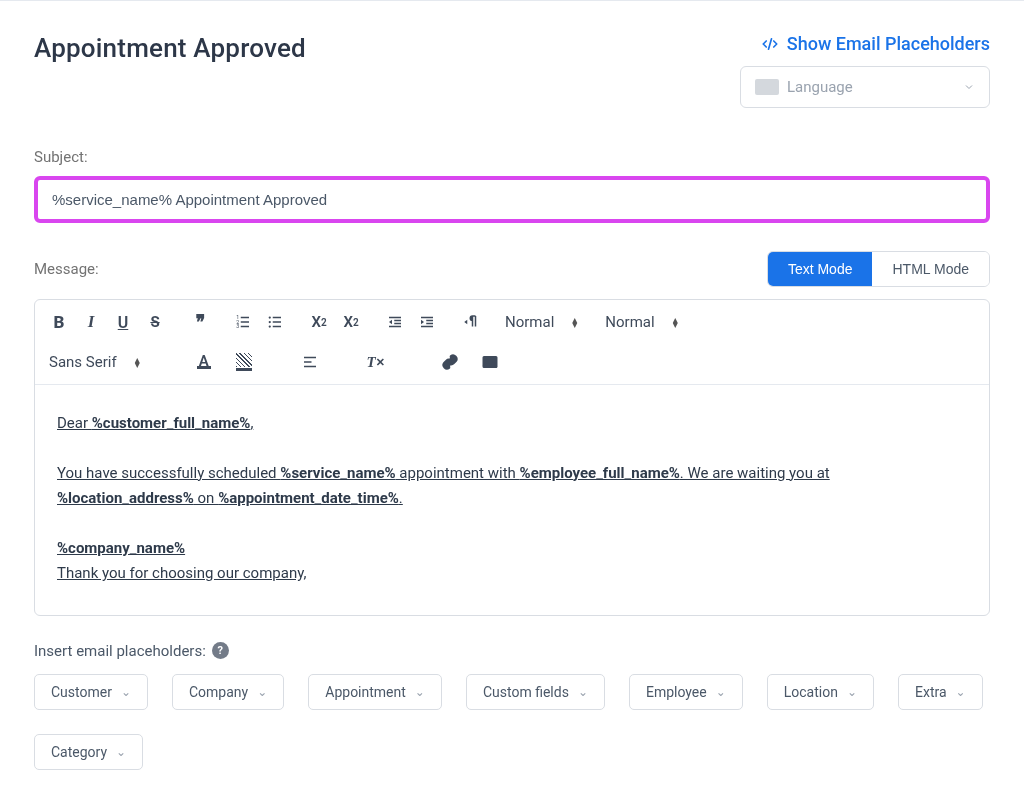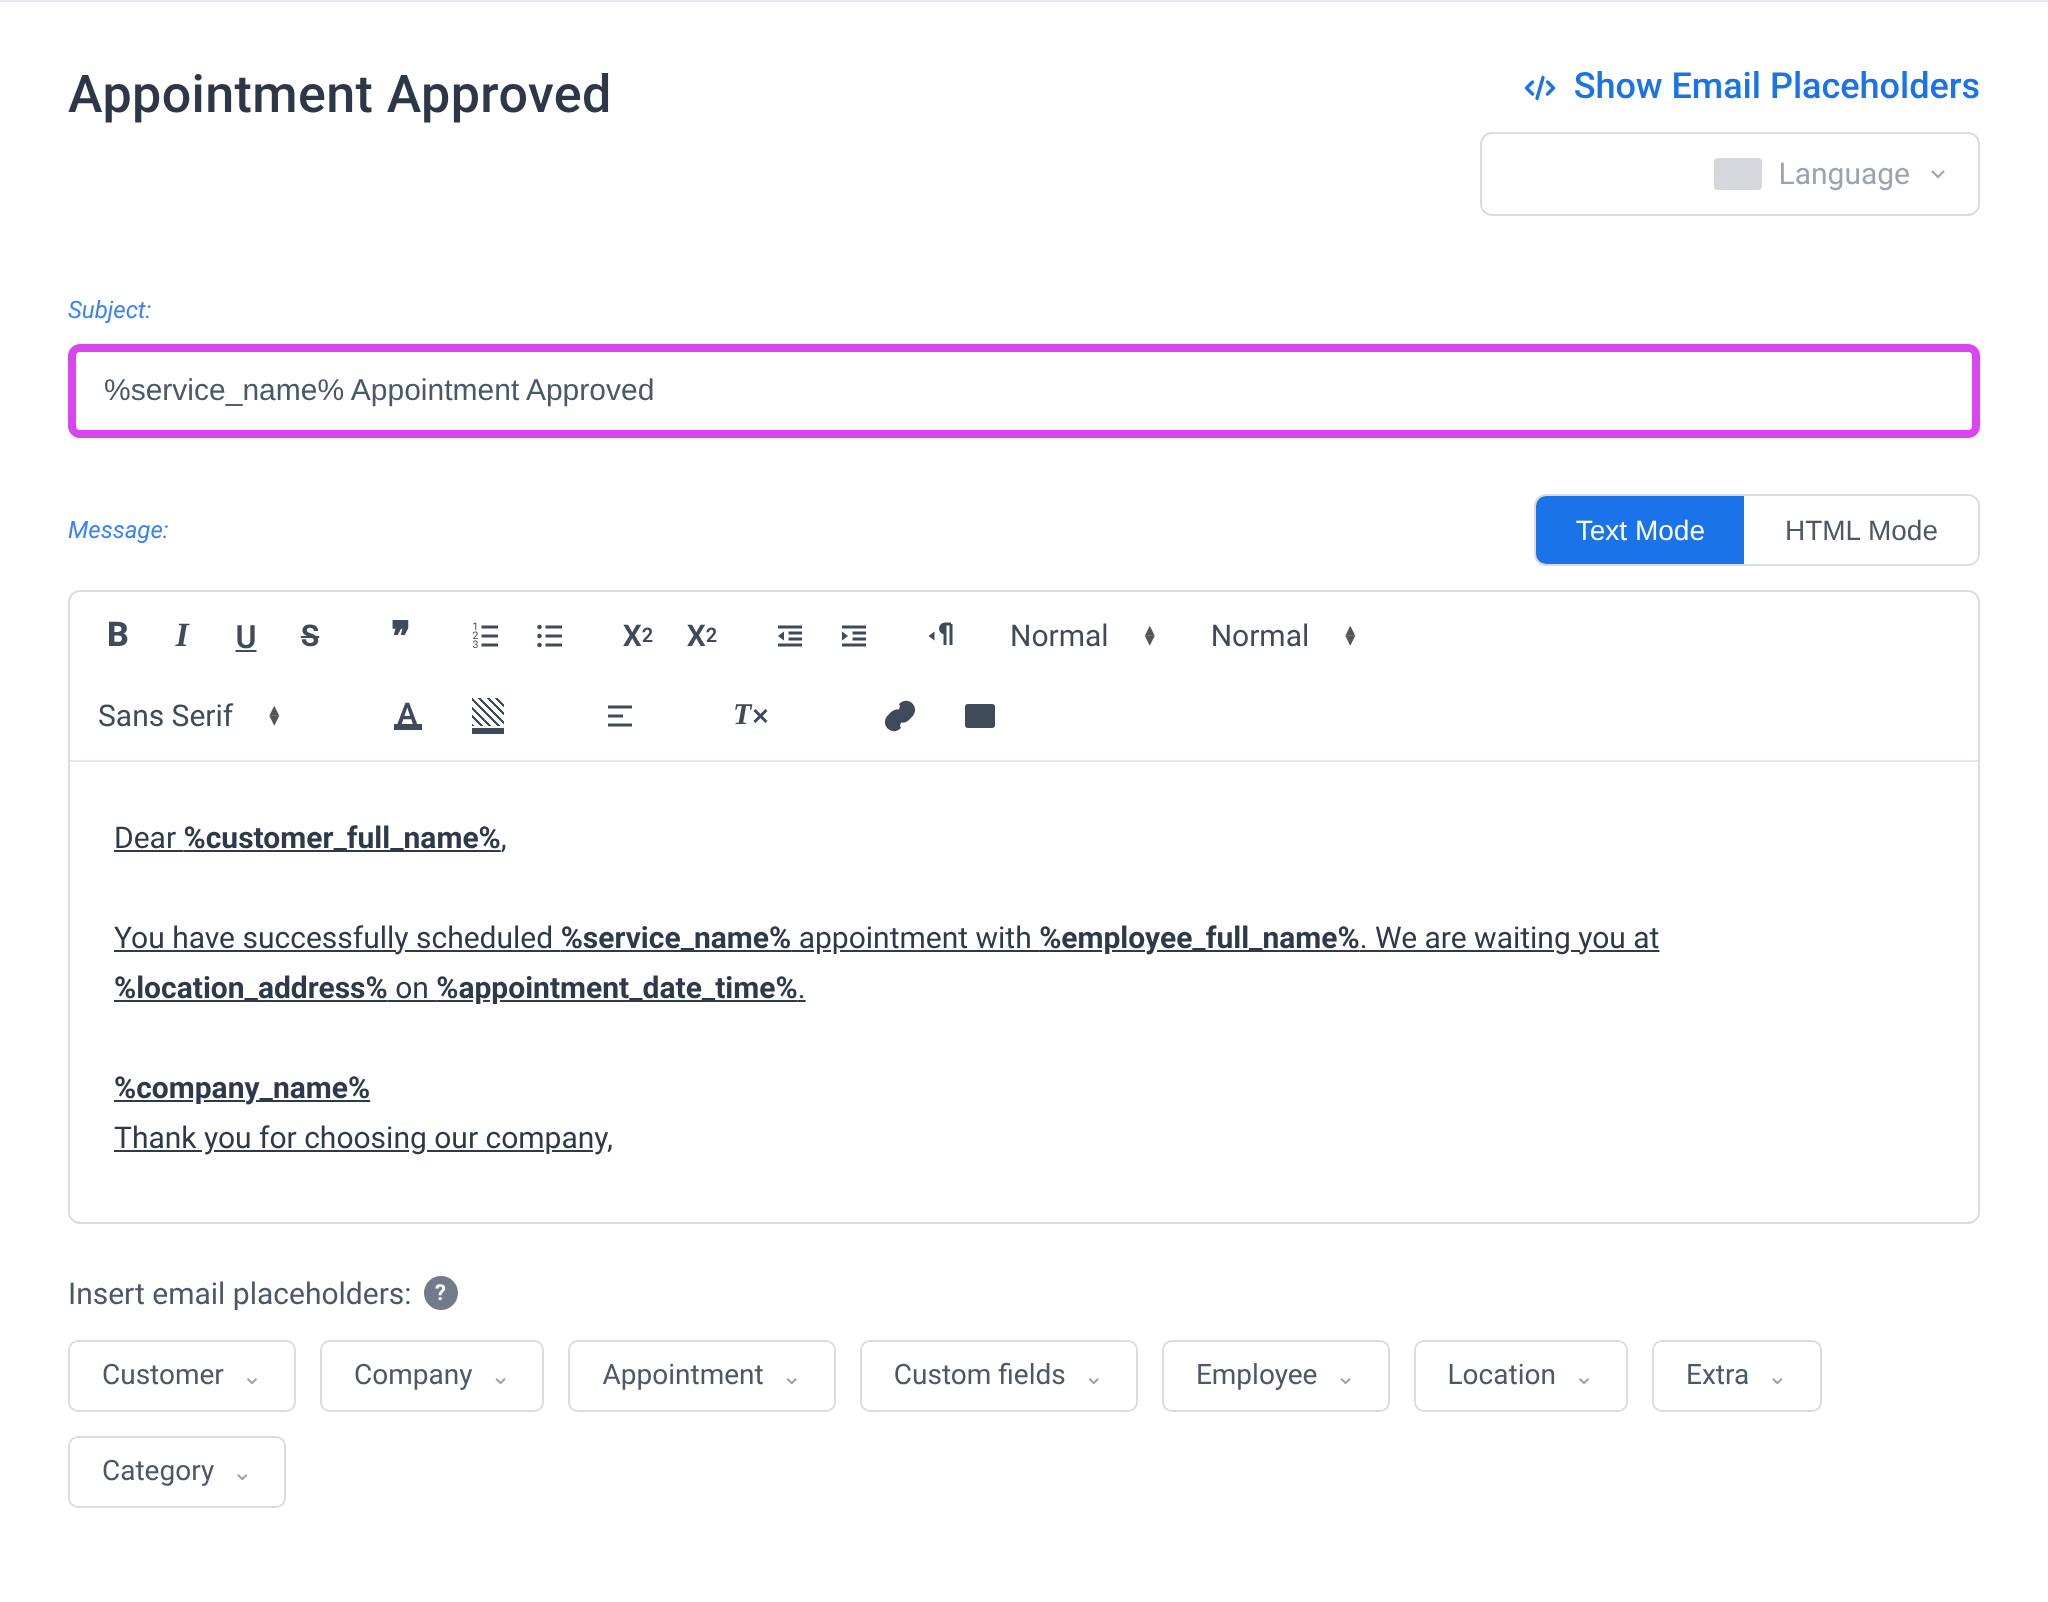--- a/index.html
+++ b/index.html
@@ -40,29 +40,29 @@
     display: flex;
     align-items: center;
     gap: 8px;
     border: 1px solid #d9dde3;
     border-radius: 6px;
     padding: 8px 14px;
     width: 250px;
     height: 42px;
     background: #fff;
     cursor: pointer;
-    justify-content: flex-end;
+    justify-content: space-between;
   }
   .lang-left { display: flex; align-items: center; gap: 8px; }
   .flag-block { width: 24px; height: 16px; background: #d4d8dd; border-radius: 2px; }
   .lang-text { color: #9aa3af; font-size: 15px; }
   .lang-chevron { color: #9aa3af; }
 
   .field-group { margin-top: 40px; }
-  .label { font-size: 12px; color: #3b82f6; margin-bottom: 10px; display: block; font-style: italic; }
+  .label { font-size: 15px; color: #737373; margin-bottom: 10px; display: block; }
   .text-input {
     width: 100%;
     border: 4px solid #d946ef;
     border-radius: 6px;
     padding: 11px 14px;
     font-size: 15px;
     color: #4b5868;
     background: #fff;
   }
 
@@ -150,21 +150,21 @@
   .insert-section { margin-top: 26px; }
   .insert-label {
     display: flex; align-items: center; gap: 6px;
     font-size: 15px; color: #4b5868; margin-bottom: 14px;
   }
   .help-icon {
     display: inline-flex; align-items:center; justify-content:center;
     width: 17px; height:17px; border-radius:50%;
     background: #737b88; color:#fff; font-size:11px; font-weight:700;
   }
-  .pills { display:flex; flex-wrap:wrap; gap: 12px; }
+  .pills { display:flex; flex-wrap:wrap; gap: 24px; }
   .pill {
     display:inline-flex; align-items:center; gap:9px;
     border:1px solid #d9dde3; border-radius:5px;
     padding: 9px 16px; font-size:14px; color:#4b5868;
     background:#fff; cursor:pointer;
   }
   .pill .chev { color:#9aa3af; font-size:12px; }
   .hatch {
      background-image: repeating-linear-gradient(45deg,#3f4a5a 0,#3f4a5a 1px,transparent 1px,transparent 3px);
      width:16px;height:14px;display:inline-block;

